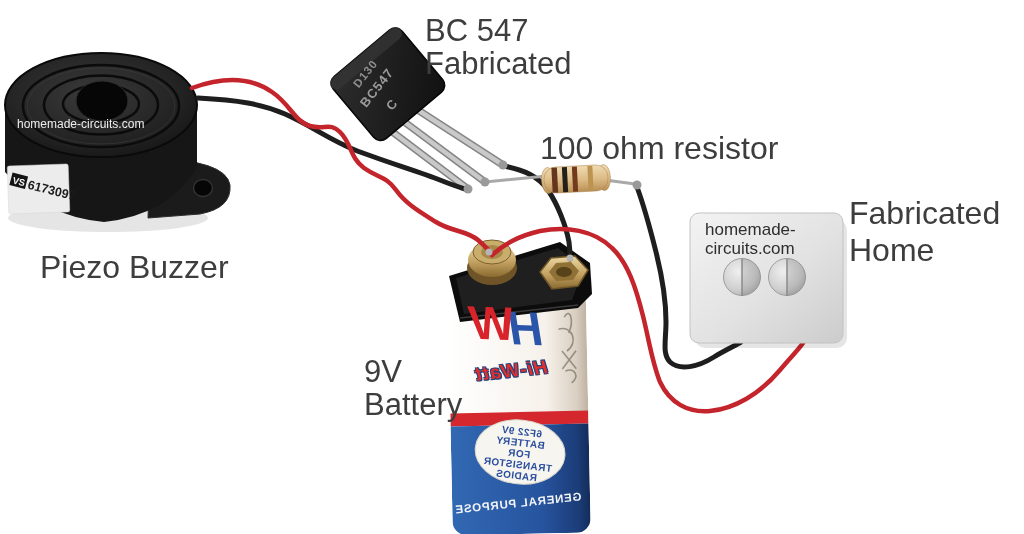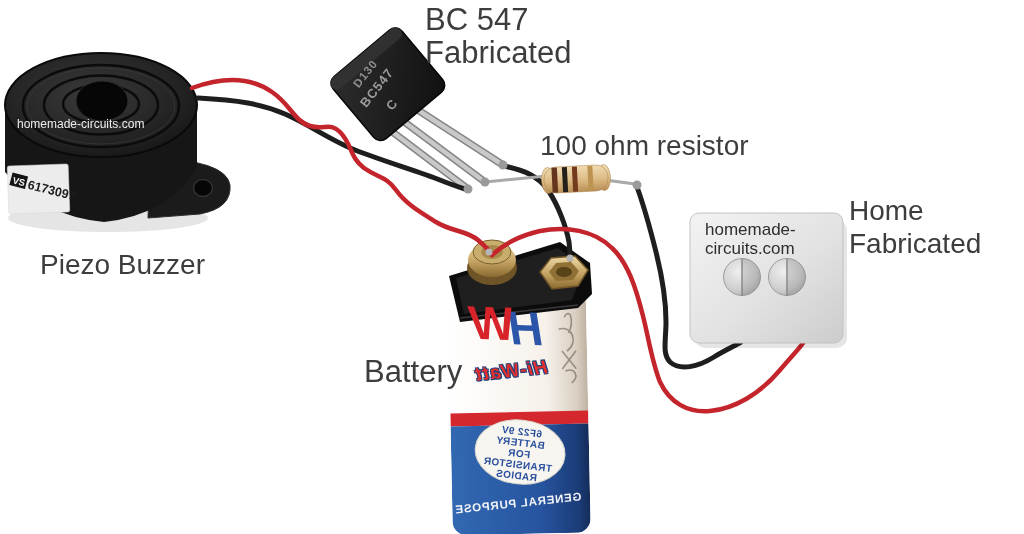--- a/index.html
+++ b/index.html
@@ -1,21 +1,21 @@
 <!DOCTYPE html>
 <html><head>
 <meta charset="utf-8">
 <style>
   html,body{margin:0;padding:0;background:#fff;}
   .stage{position:relative;width:1024px;height:534px;background:#ffffff;overflow:hidden;
          font-family:"Liberation Sans",sans-serif;}
   .stage svg{position:absolute;left:0;top:0;}
   .caption{position:absolute;color:#3d3d3d;line-height:1.08;letter-spacing:0;}
   .cap-lg{font-size:31px;}
-  .cap-md{font-size:28px;}
+  .cap-md{font-size:32px;}
   .watermark-buzzer{position:absolute;left:17px;top:117px;color:rgba(255,255,255,.92);font-size:12px;}
   .watermark-sensor{position:absolute;left:705px;top:220px;color:#2e2e2e;font-size:17px;line-height:1.13;}
   
   .bat-logo{position:absolute;left:458px;top:300px;width:102px;text-align:center;
             font-size:47px;font-weight:bold;font-style:italic;letter-spacing:-5px;
             transform:rotate(2deg) scaleX(-1);}
   .bat-logo .h{color:#2b55a8;}
   .bat-logo .w{color:#d8232a;position:relative;top:-4px;}
   .bat-hiwatt{position:absolute;left:452px;top:360px;width:118px;text-align:center;
               color:#e02f2f;font-size:19px;font-weight:bold;font-style:italic;letter-spacing:1px;
@@ -181,32 +181,33 @@
       <line x1="742" y1="259" x2="742" y2="296" stroke="#8a8a8a" stroke-width="1.5"></line>
     </g>
     <g>
       <circle cx="787" cy="277" r="18.5" fill="url(#gradScrew)" stroke="#9e9e9e" stroke-width="1"></circle>
       <path d="M 787,258.5 A 18.5,18.5 0 0 1 787,295.5 Z" fill="rgba(0,0,0,0.10)"></path>
       <line x1="787" y1="259" x2="787" y2="296" stroke="#8a8a8a" stroke-width="1.5"></line>
     </g>
   </g>
 </svg>
 
-<div class="caption cap-lg" style="left:425px;top:3px;">
+<div class="caption cap-lg" style="left:425px;top:14px;">
   <div>BC 547</div>
   <div>Fabricated</div>
 </div>
 <div class="caption cap-md" style="left:540px;top:131px;">100 ohm resistor</div>
 <div class="caption cap-md" style="left:40px;top:250px;">Piezo Buzzer</div>
 <div class="caption cap-lg" style="left:364px;top:355px;">
+  <div>9V</div>
   <div>Battery</div>
 </div>
 <div class="caption cap-md" style="left:849px;top:195px;line-height:1.17;">
+  <div>Fabricated</div>
   <div>Home</div>
-  <div>Fabricated</div>
 </div>
 
 <div class="watermark-buzzer">homemade-circuits.com</div>
 <div class="watermark-sensor">
   <div>homemade-</div>
   <div>circuits.com</div>
 </div>
 
 <div class="bat-logo"><span class="h">H</span><span class="w">W</span></div>
 <div class="bat-hiwatt">Hi-Watt</div>

